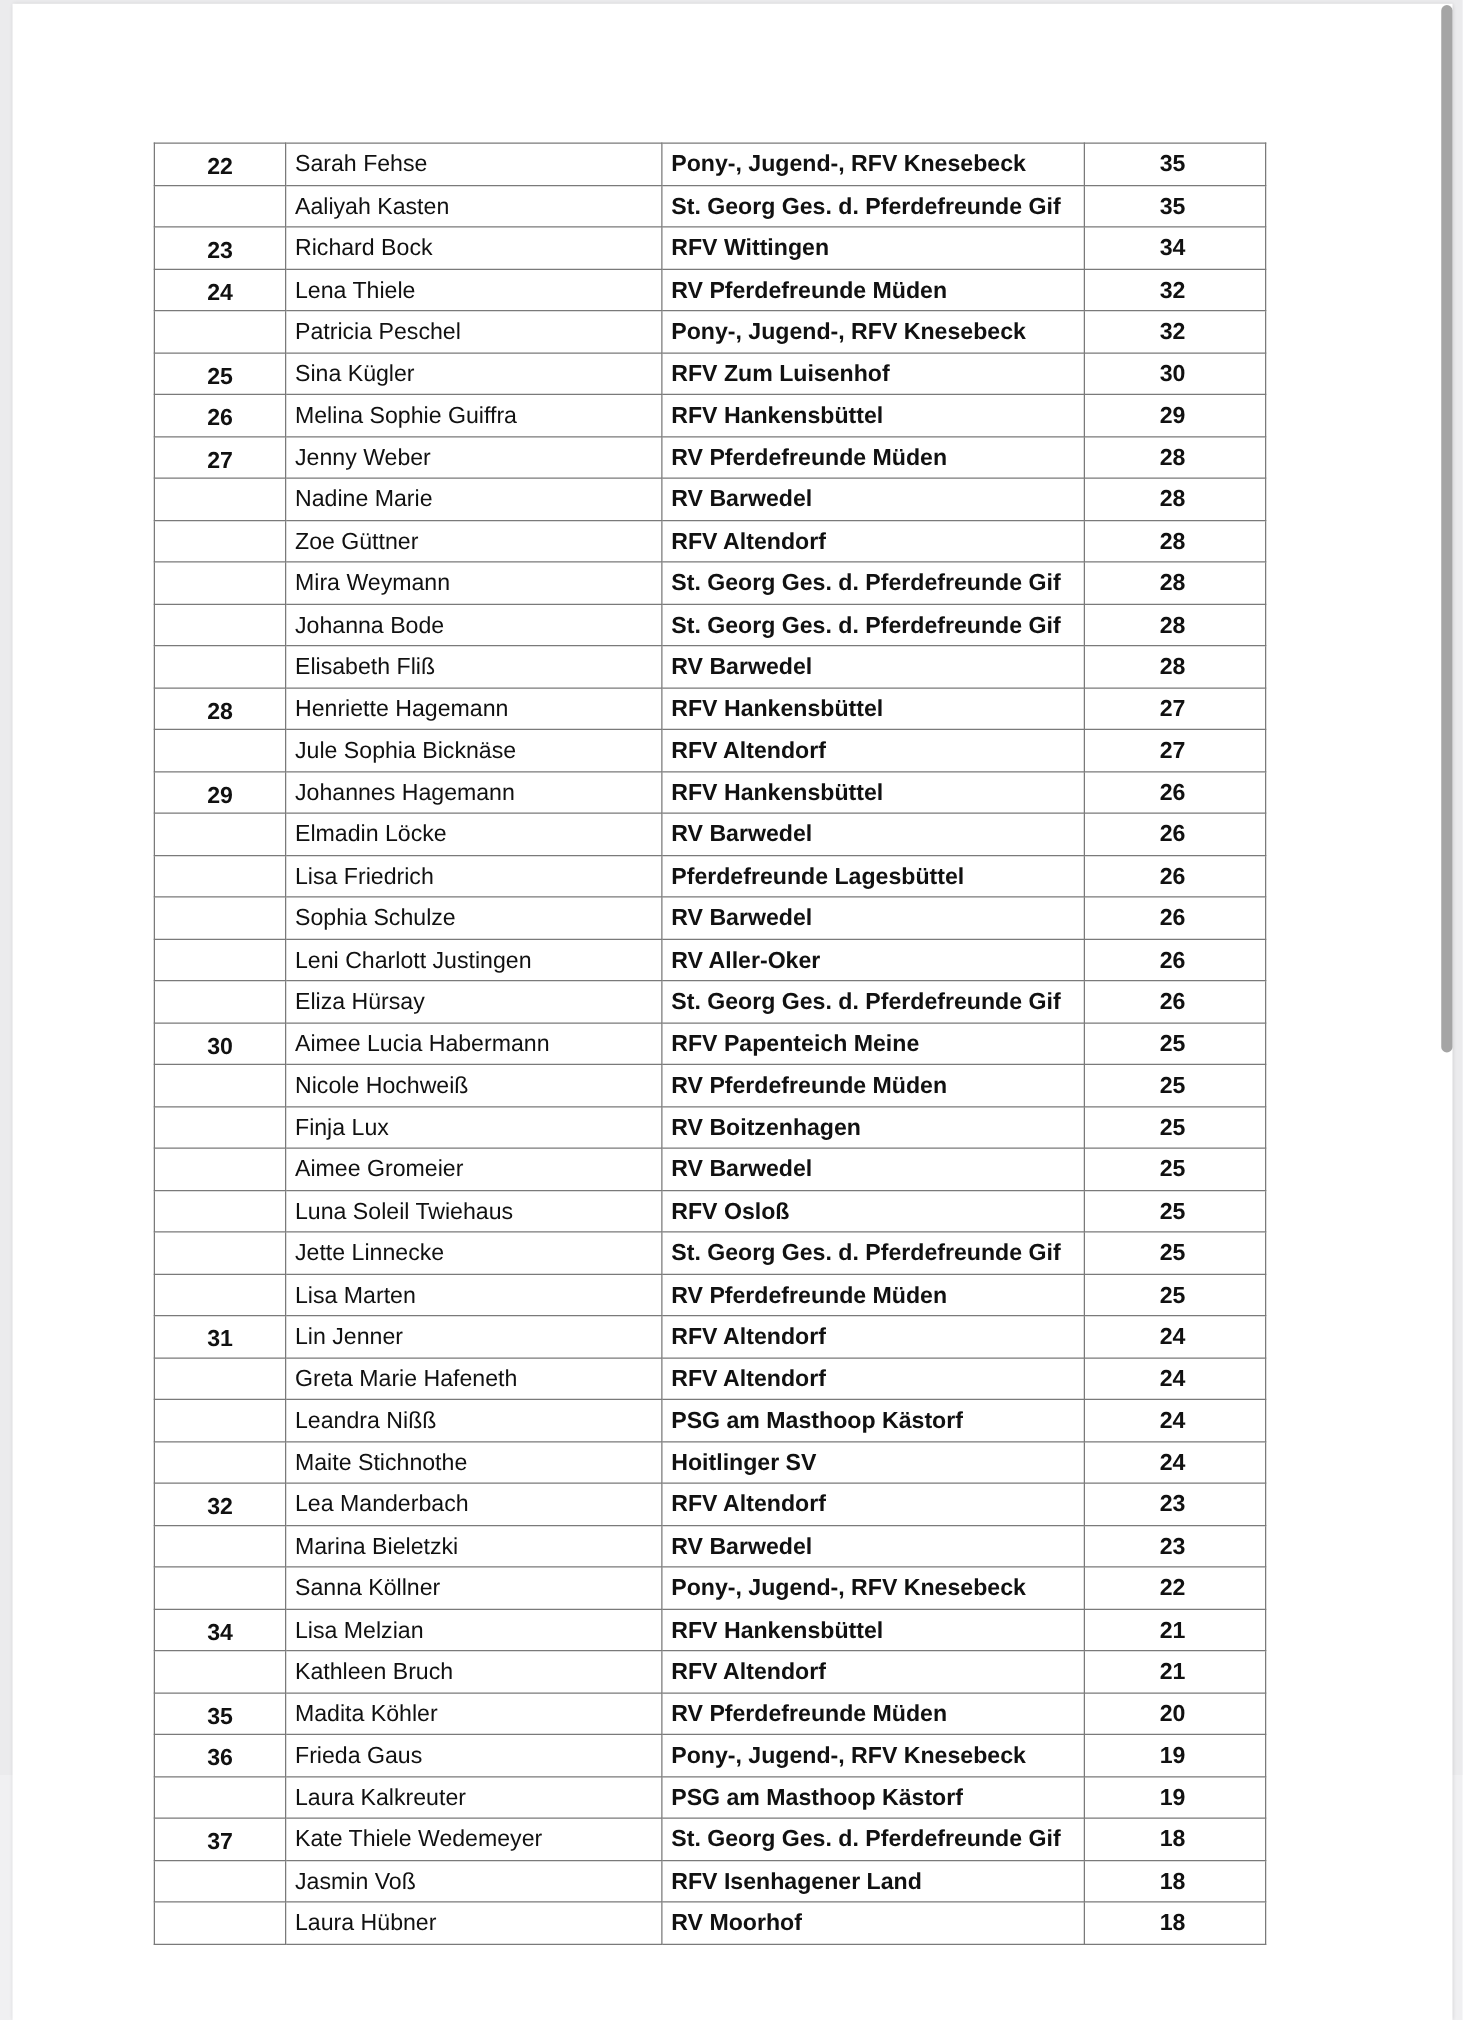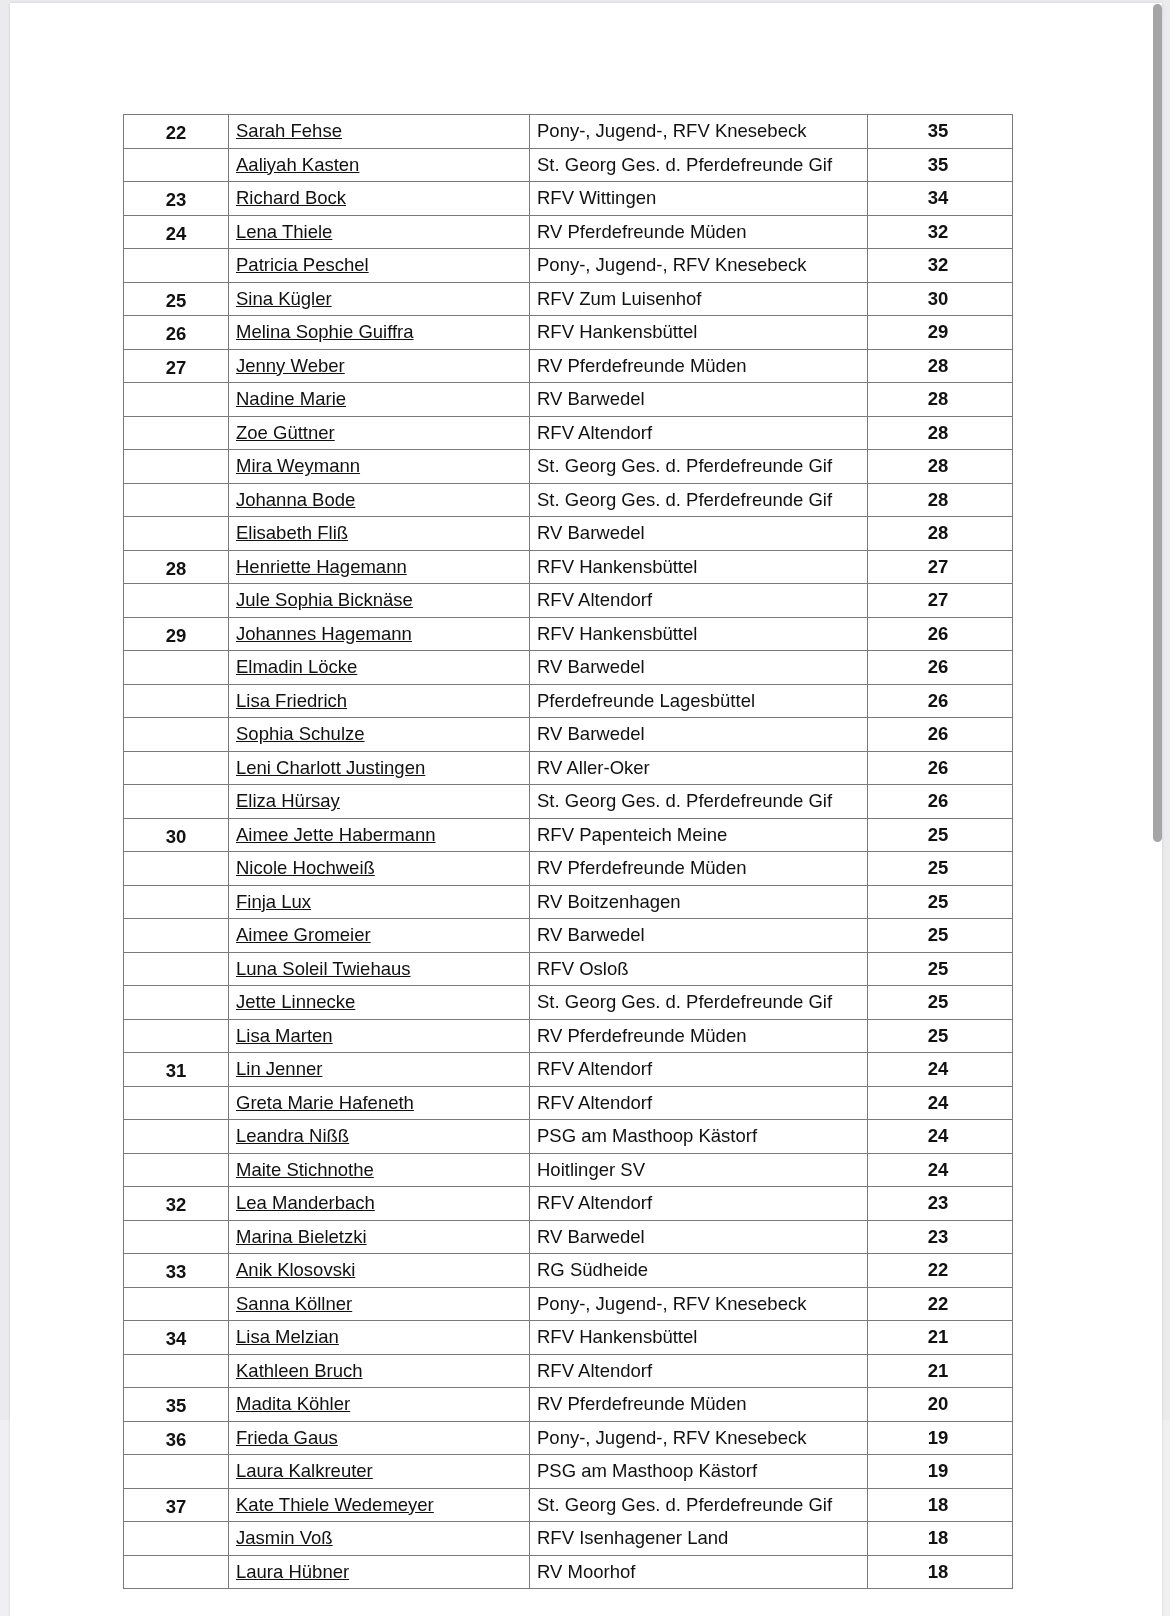--- a/index.html
+++ b/index.html
@@ -69,25 +69,25 @@
     td.rank {
       width: 104px;
       text-align: center;
       font-weight: bold;
       font-size: 22px;
       padding-top: 4px !important;
     }
     td.name {
       width: 293px;
       padding-left: 7px !important;
-      text-decoration: underline;
     }
     td.club {
       width: 330px;
       padding-left: 7px !important;
+      font-weight: bold;
     }
     td.score {
       text-align: center;
       font-weight: bold;
       padding-right: 4px !important;
     }
   </style>
 </head>
 <body>
 
@@ -216,21 +216,21 @@
     <td class="score">26</td>
   </tr>
           <tr>
     <td class="rank"></td>
     <td class="name">Eliza Hürsay</td>
     <td class="club">St. Georg Ges. d. Pferdefreunde Gif</td>
     <td class="score">26</td>
   </tr>
           <tr>
     <td class="rank">30</td>
-    <td class="name">Aimee Jette Habermann</td>
+    <td class="name">Aimee Lucia Habermann</td>
     <td class="club">RFV Papenteich Meine</td>
     <td class="score">25</td>
   </tr>
           <tr>
     <td class="rank"></td>
     <td class="name">Nicole Hochweiß</td>
     <td class="club">RV Pferdefreunde Müden</td>
     <td class="score">25</td>
   </tr>
           <tr>
@@ -291,26 +291,20 @@
     <td class="rank">32</td>
     <td class="name">Lea Manderbach</td>
     <td class="club">RFV Altendorf</td>
     <td class="score">23</td>
   </tr>
           <tr>
     <td class="rank"></td>
     <td class="name">Marina Bieletzki</td>
     <td class="club">RV Barwedel</td>
     <td class="score">23</td>
-  </tr>
-          <tr>
-    <td class="rank">33</td>
-    <td class="name">Anik Klosovski</td>
-    <td class="club">RG Südheide</td>
-    <td class="score">22</td>
   </tr>
           <tr>
     <td class="rank"></td>
     <td class="name">Sanna Köllner</td>
     <td class="club">Pony-, Jugend-, RFV Knesebeck</td>
     <td class="score">22</td>
   </tr>
           <tr>
     <td class="rank">34</td>
     <td class="name">Lisa Melzian</td>

